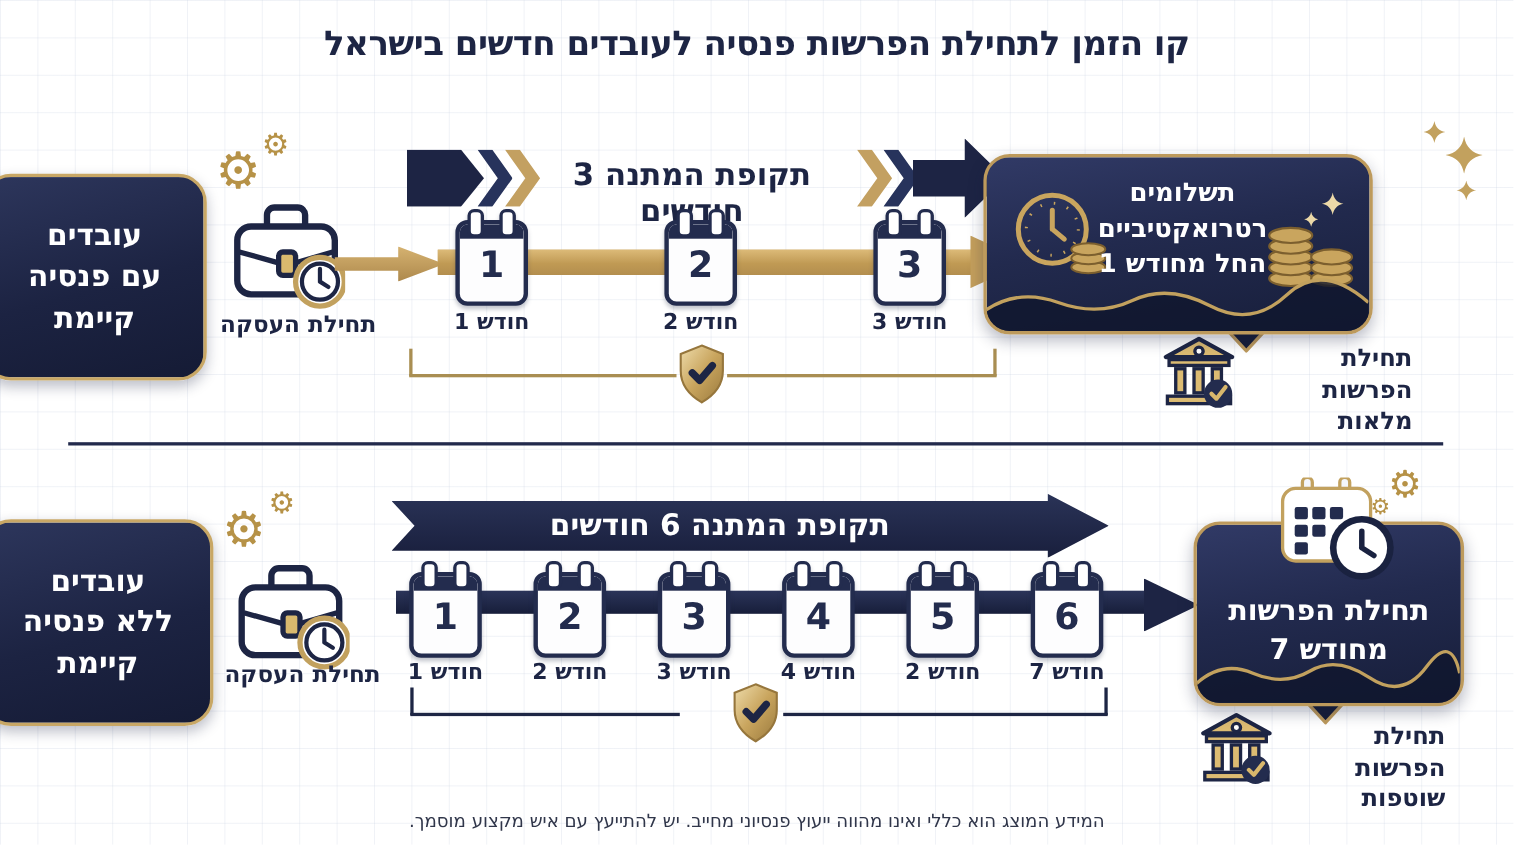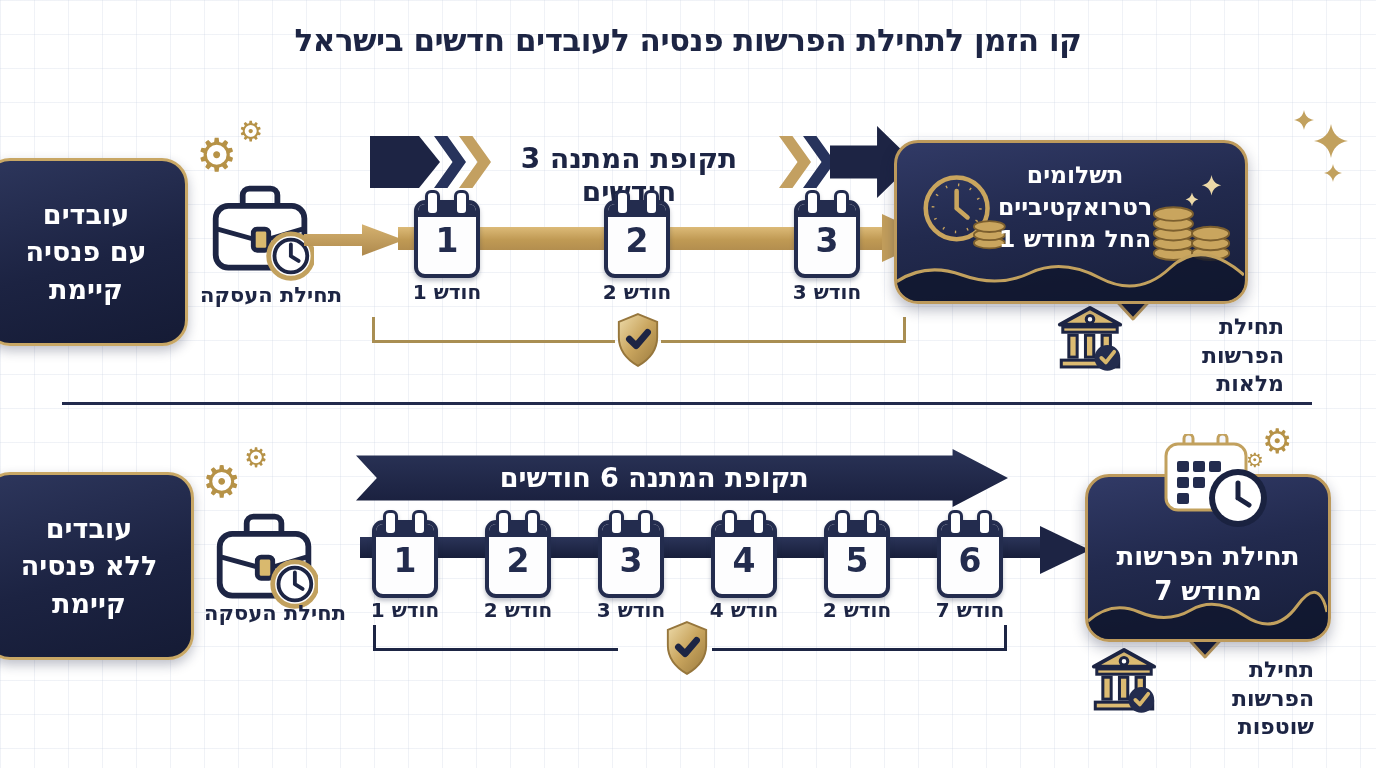--- a/index.html
+++ b/index.html
@@ -335,14 +335,15 @@
   <svg class="abs pointer" style="left:1178px;top:632px;" width="54" height="28">
     <path d="M4 0 L27 25 L50 0" fill="#161d38" stroke="#bd9a5c" stroke-width="3" stroke-linejoin="round"></path>
   </svg>
 
   <svg class="abs" style="left:1084px;top:647px;" width="80" height="68">
       <use href="#sym-bank"></use>
     </svg>
   <div class="abs outlbl rtl pre" style="left:1166px;top:656px;width:148px;">תחילת הפרשות
 שוטפות</div>
 
+  <div class="abs disclaimer rtl" style="top:737px;">המידע המוצג הוא כללי ואינו מהווה ייעוץ פנסיוני מחייב. יש להתייעץ עם איש מקצוע מוסמך.</div>
 
 </div>
 
 </body></html>

